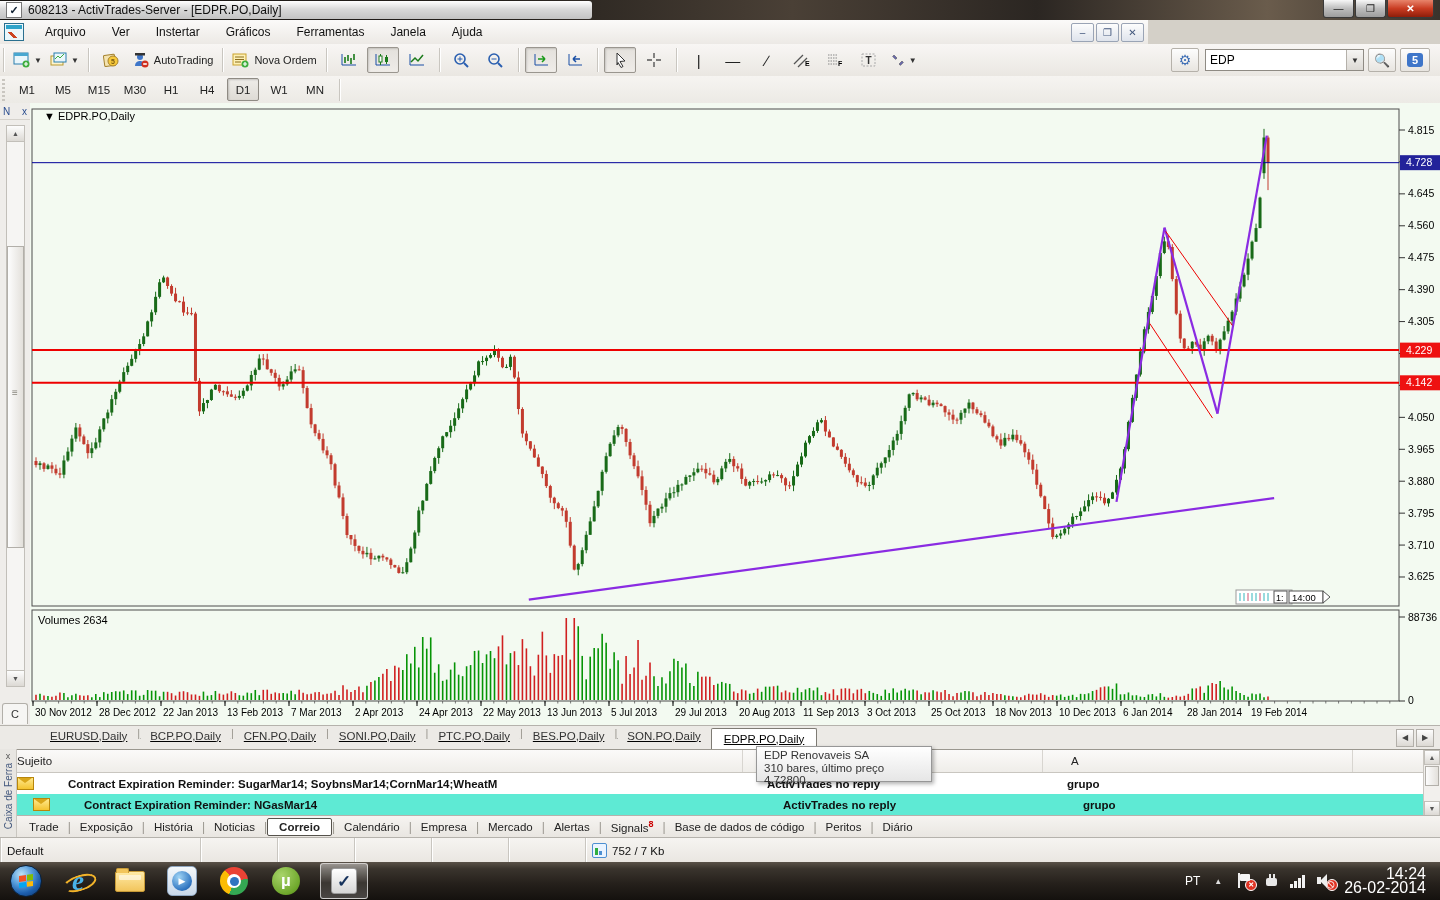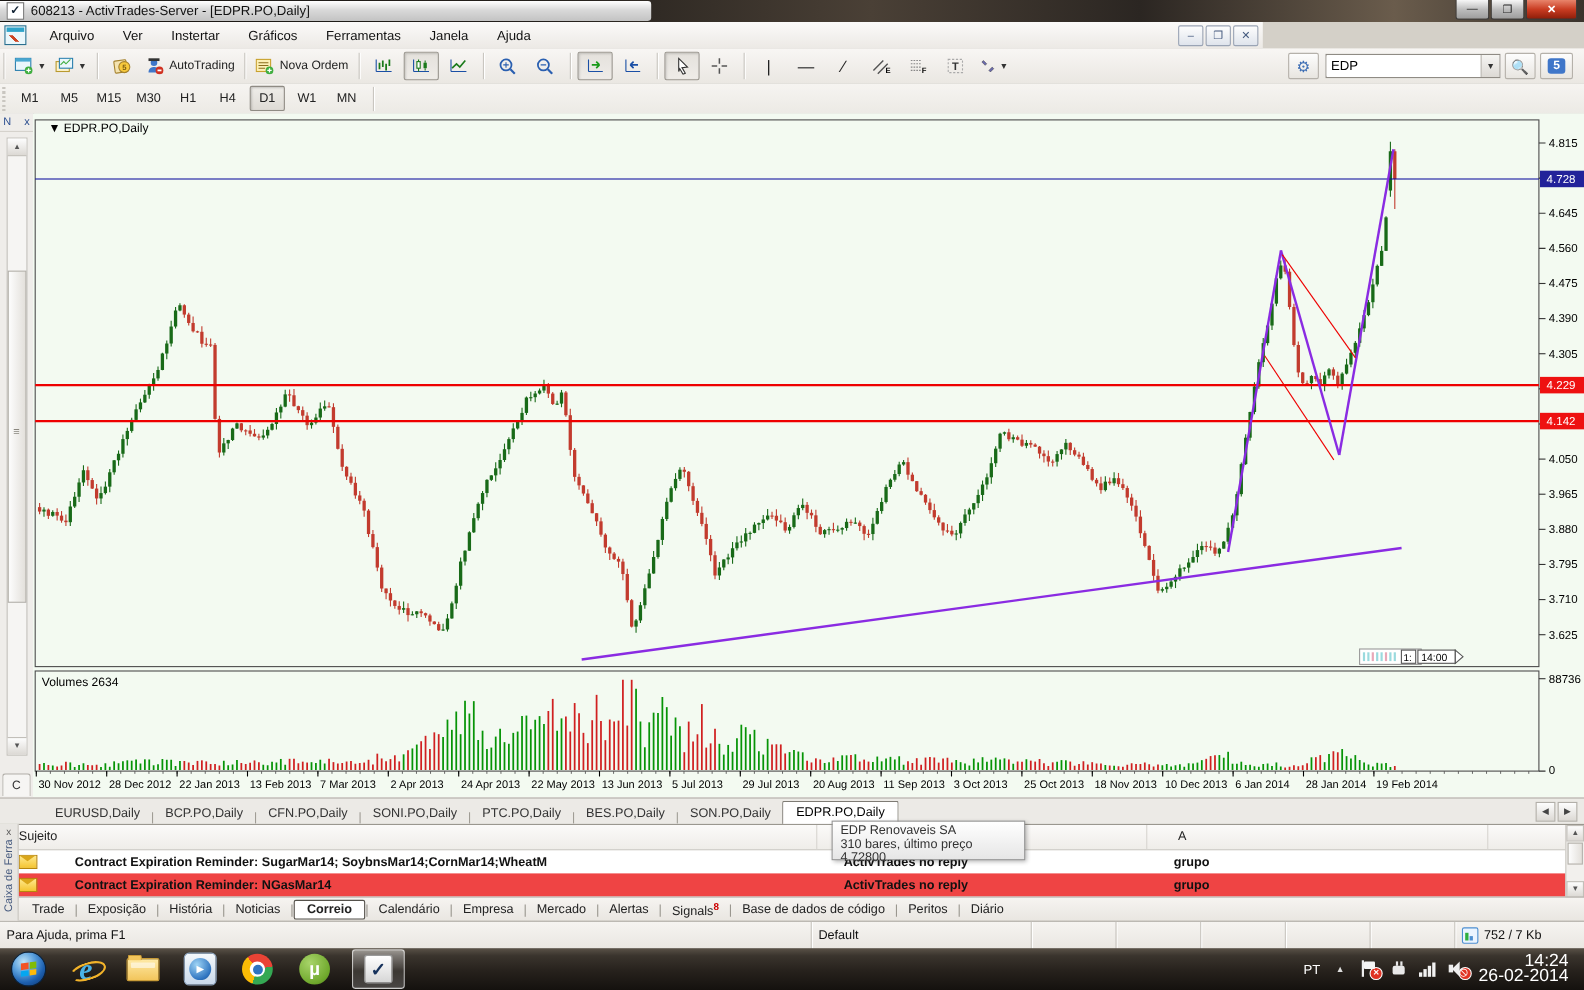--- a/index.html
+++ b/index.html
@@ -99,21 +99,21 @@
     display:flex;flex-direction:column;align-items:center;z-index:3;}
   #toolbox-vtab .vclose{font-size:9px;color:#555;margin:2px 0;}
   #toolbox-vtab .vtext{writing-mode:vertical-rl;transform:rotate(180deg);font-size:10px;color:#44597e;letter-spacing:0;}
   .mail-grid{display:grid;grid-template-columns:44px 675px 276px 286px 143px;gap:24px;}
   #mail-header{height:22px;background:linear-gradient(#fbfaf9,#efede9);border-bottom:1px solid #c9c6c0;
     align-items:center;font-size:11.5px;color:#222;}
   #mail-header .hcell{border-right:1px solid #d8d5d0;height:100%;display:flex;align-items:center;padding-left:4px;box-sizing:border-box;}
   #mail-header .hcell.first{grid-column:1 / span 2;padding-left:17px;}
   #mail-header .hcell.last{justify-content:flex-end;padding-right:32px;border-right:none;}
   .mail-row{height:21px;font-size:11.5px;font-weight:bold;color:#111;align-items:center;}
-  .mail-row.alt{background:#ef4444;}
+  .mail-row.alt{background:#5eead4;padding-left:16px;}
   .mail-row .cell{white-space:nowrap;overflow:hidden;}
   .mail-row .cell.time{text-align:right;padding-right:22px;}
   .env-icon{width:15px;height:11px;background:linear-gradient(#ffe98f,#f4c430);border:1px solid #b8860b;
     margin-left:17px;position:relative;}
   .env-icon:before{content:"";position:absolute;left:0;top:0;border-left:7px solid transparent;
     border-right:7px solid transparent;border-top:5px solid #d9a61a;width:0;}
   #mail-scrollbar{position:absolute;right:0;top:0;width:16px;height:66px;background:#f2f0ed;border-left:1px solid #c9c6c0;}
   #mail-scrollbar .sb-arrow{height:15px;display:flex;align-items:center;justify-content:center;font-size:7px;color:#555;
     background:linear-gradient(#fdfdfd,#dcd9d4);border:1px solid #c2bfb9;box-sizing:border-box;}
   #mail-scrollbar .sb-thumb{height:18px;margin:1px;border:1px solid #b2afa9;background:linear-gradient(90deg,#fdfdfd,#e3e0db);}
@@ -1551,21 +1551,21 @@
         <line x1="1238" y1="490" x2="1238" y2="498" stroke="#9adade" stroke-width="2"></line>
         <rect x="1244" y="488" width="13" height="12" fill="#fff" stroke="#555"></rect>
         <text x="1246" y="497.5" font-size="9" fill="#000" font-family="Liberation Sans, sans-serif">1:</text>
         <rect x="1259" y="488" width="34" height="12" fill="#fff" stroke="#555"></rect>
         <text x="1262" y="497.5" font-size="9.5" fill="#000" font-family="Liberation Sans, sans-serif">14:00</text>
         <path d="M1293 488 l7 6 l-7 6 z" fill="#fff" stroke="#555"></path>
       </svg>
   </div>
 
   <div id="charttabs">
-    <span id="ctab-items" style="display:flex;align-items:flex-end;">
+    <span id="ctab-items" style="display:flex;align-items:flex-start;text-decoration:underline;">
         <span class="ctab">EURUSD,Daily</span>
         <span class="ctab-sep">|</span>
         <span class="ctab">BCP.PO,Daily</span>
         <span class="ctab-sep">|</span>
         <span class="ctab">CFN.PO,Daily</span>
         <span class="ctab-sep">|</span>
         <span class="ctab">SONI.PO,Daily</span>
         <span class="ctab-sep">|</span>
         <span class="ctab">PTC.PO,Daily</span>
         <span class="ctab-sep">|</span>
@@ -1646,21 +1646,20 @@
       <span class="btab">Signals<sup>8</sup></span>
       <span class="btab-sep">|</span>
       <span class="btab">Base de dados de código</span>
       <span class="btab-sep">|</span>
       <span class="btab">Peritos</span>
       <span class="btab-sep">|</span>
       <span class="btab">Diário</span>
     </div>
 
   <div id="statusbar">
-    <span id="sb-help">Para Ajuda, prima F1</span>
     <span class="sb-cell" style="width:200px;">Default</span>
     <span id="sb-empty" style="display:flex;height:100%;">
         <span class="sb-cell" style="width: 77px;"></span>
         <span class="sb-cell" style="width: 77px;"></span>
         <span class="sb-cell" style="width: 77px;"></span>
         <span class="sb-cell" style="width: 77px;"></span>
         <span class="sb-cell" style="width: 77px;"></span>
       </span>
     <span class="sb-cell" id="sb-traffic">
       <span id="traffic-icon"></span>

